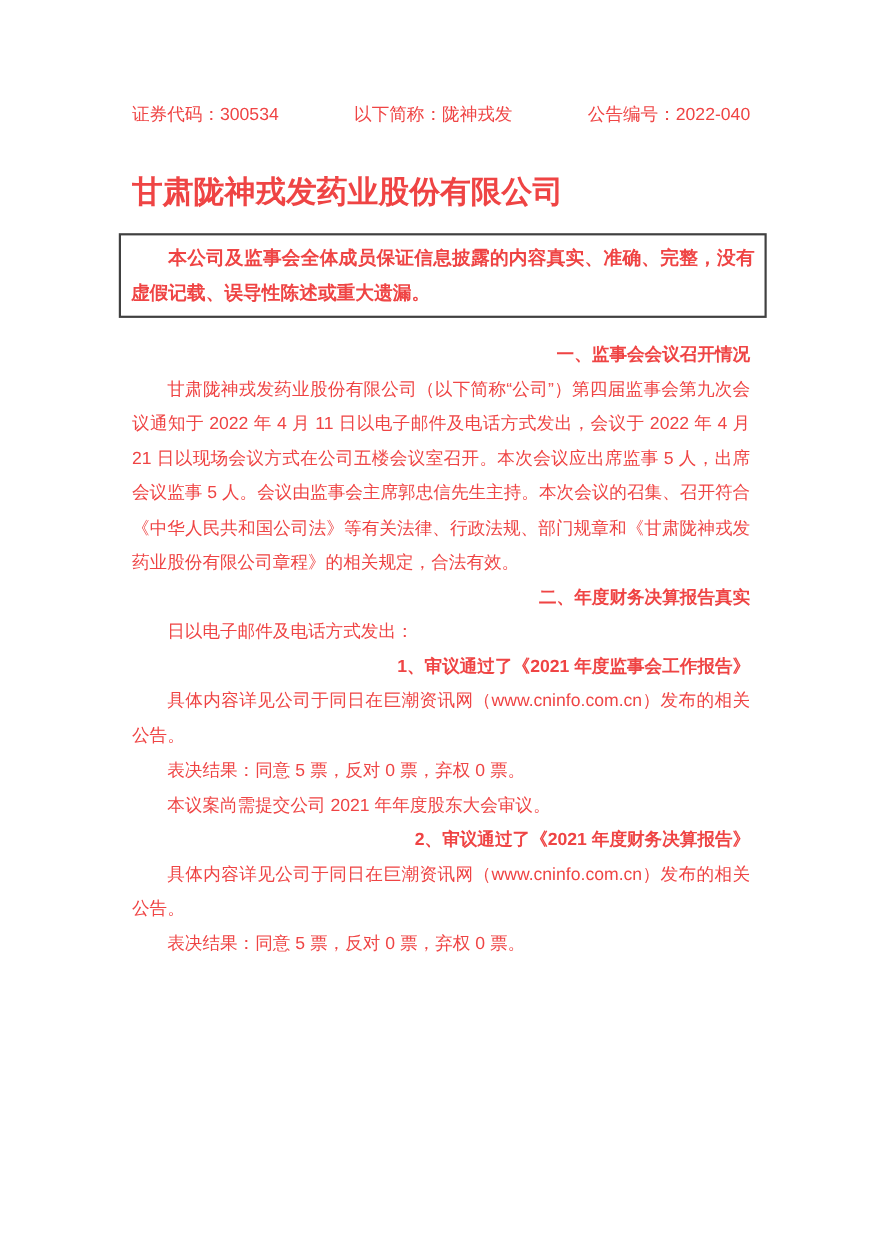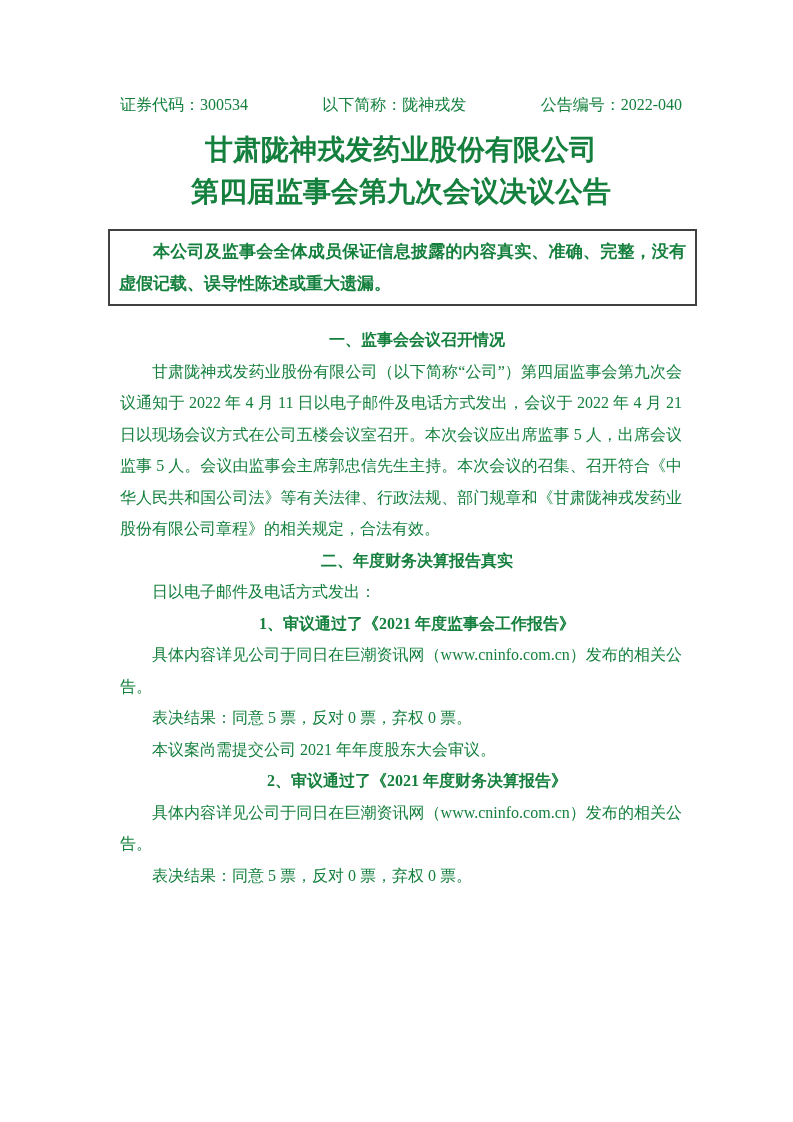--- a/index.html
+++ b/index.html
@@ -1,37 +1,36 @@
 <!DOCTYPE html>
 <html lang="zh"><head>
 <meta charset="utf-8">
 <style>
   html, body { margin: 0; padding: 0; background: #ffffff; }
   .page {
     position: relative;
     width: 793px;
     height: 1122px;
     background: #ffffff;
-    color: #15803d;
-    font-family: Liberation Serif, serif;
+    color: #ef4444;
+    font-family: Liberation Sans, sans-serif;
     overflow: hidden;
     box-sizing: border-box;
     padding: 89px 111px 0 120px;
   }
   .doc-header {
     display: flex;
     justify-content: space-between;
     align-items: baseline;
     font-size: 16px;
     line-height: 31px;
     white-space: nowrap;
   }
   .title-block {
-    margin-top: 9px;
-    text-align: center;
+    margin-top: 34px;
     font-weight: bold;
     font-size: 28px;
     line-height: 42px;
   }
   .title-line { display: block; }
   .disclaimer-box {
     margin: 16px -15px 0 -12px;
     border: 2px solid #404040;
     padding: 5px 9px;
     font-size: 17px;
@@ -45,37 +44,36 @@
     font-size: 16px;
     line-height: 31.5px;
   }
   .body-block p {
     margin: 0;
     text-indent: 2em;
     text-align: justify;
   }
   .body-block p.sec, .body-block p.sub {
     font-weight: bold;
-    text-align: center;
+    text-align: right;
   }
 </style>
 </head>
 <body>
 
 <div class="page">
 
   <div class="doc-header">
     <span>证券代码：300534</span>
     <span>以下简称：陇神戎发</span>
     <span>公告编号：2022-040</span>
   </div>
 
   <div class="title-block">
     <span class="title-line">甘肃陇神戎发药业股份有限公司</span>
-    <span class="title-line">第四届监事会第九次会议决议公告</span>
   </div>
 
   <div class="disclaimer-box">
     <span>本公司及监事会全体成员保证信息披露的内容真实、准确、完整，没有虚假记载、误导性陈述或重大遗漏。</span>
   </div>
 
   <div class="body-block">
     <p class="sec">一、监事会会议召开情况</p>
     <p class="txt">甘肃陇神戎发药业股份有限公司（以下简称“公司”）第四届监事会第九次会议通知于 2022 年 4 月 11 日以电子邮件及电话方式发出，会议于 2022 年 4 月 21 日以现场会议方式在公司五楼会议室召开。本次会议应出席监事 5 人，出席会议监事 5 人。会议由监事会主席郭忠信先生主持。本次会议的召集、召开符合《中华人民共和国公司法》等有关法律、行政法规、部门规章和《甘肃陇神戎发药业股份有限公司章程》的相关规定，合法有效。</p>
     <p class="sec">二、年度财务决算报告真实</p>

